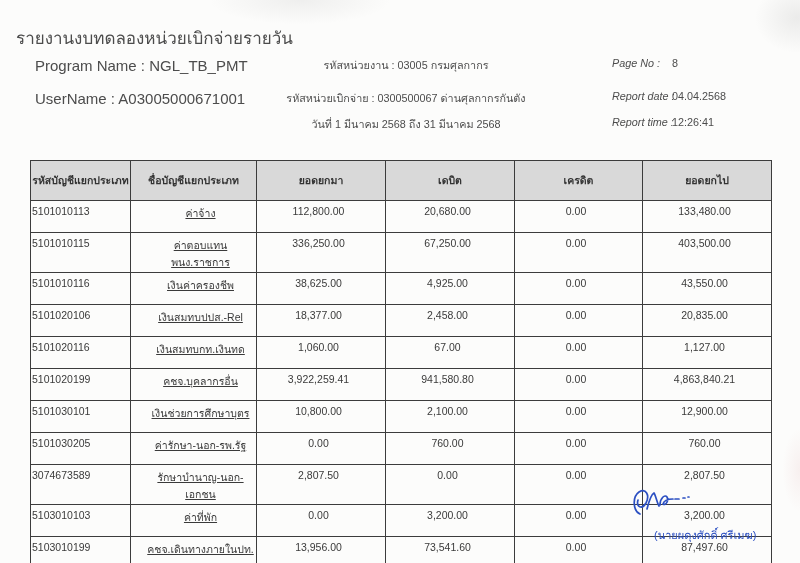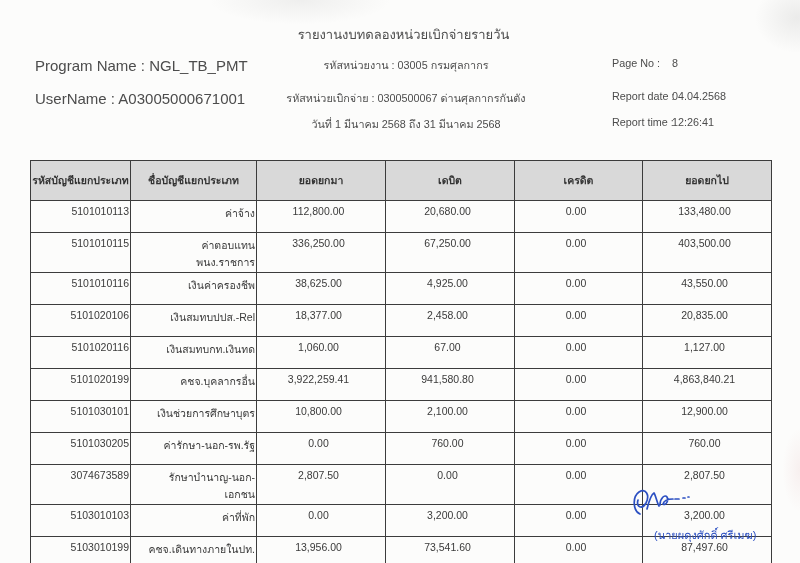--- a/index.html
+++ b/index.html
@@ -10,40 +10,40 @@
     background-color:#fcfcfb;
     background-image:
       radial-gradient(ellipse 130px 35px at 300px 0px, rgba(120,120,120,0.10), transparent 70%),
       radial-gradient(ellipse 60px 50px at 797px 18px, rgba(120,120,120,0.13), transparent 70%),
       radial-gradient(ellipse 25px 60px at 800px 470px, rgba(205,130,130,0.10), transparent 70%);
     font-family:"Liberation Sans", sans-serif;
     color:#4a4a4a;
     overflow:hidden;
   }
   .abs{position:absolute;white-space:nowrap;}
-  .doc-title{top:24px;left:7px;right:0;text-align:center;font-size:13px;color:#4c4c4c;}
+  .doc-title{top:24px;left:16px;right:0;font-size:17px;color:#4c4c4c;}
   .hc{left:12px;right:0;text-align:center;font-size:10.8px;color:#4c4c4c;}
   .hl{left:35px;font-size:15px;color:#4c4c4c;}
-  .hr-label{left:612px;font-size:10.8px;color:#4c4c4c;}
+  .hr-label{left:612px;font-size:10.8px;color:#4c4c4c;font-style:italic;}
   .hr-value{left:672px;font-size:10.8px;color:#4c4c4c;}
   .r1{top:57px;} .r2{top:90px;} .r3{top:116px;}
 
   .tbl-wrap{position:absolute;top:160px;left:30px;}
   table{border-collapse:collapse;table-layout:fixed;width:741px;height:366px;}
   th,td{border:1px solid #3c3c3c;overflow:hidden;}
   thead th{
     background:#d9d9d9;height:37px;font-weight:bold;
     font-size:10.5px;color:#333;text-align:center;vertical-align:middle;
   }
   tbody td{
     font-size:10.5px;color:#3a3a3a;vertical-align:top;
     padding-top:4px;height:26px;background:transparent;
   }
-  td.code{text-align:right;}
-  td.name{text-align:right;padding-left:15px;}
+  td.code{text-align:left;}
+  td.name{text-align:center;padding-left:15px;text-decoration:underline;}
   td.num{text-align:center;padding-right:6px;}
   .w-code{width:100px;} .w-name{width:126px;} .w-n1{width:129px;}
   .w-n2{width:129px;} .w-n3{width:128px;} .w-n4{width:129px;}
 
   .sig-ink{position:absolute;left:630px;top:487px;z-index:3;}
   .sig-name{position:absolute;left:612px;top:526px;font-size:11px;color:#2b4fc2;font-weight:normal;white-space:nowrap;margin-left:42px;}
   .sig-title{position:absolute;left:613px;top:546px;font-size:11px;color:#2b4fc2;white-space:nowrap;margin-top:40px;}
 </style>
 </head>
 <body>

